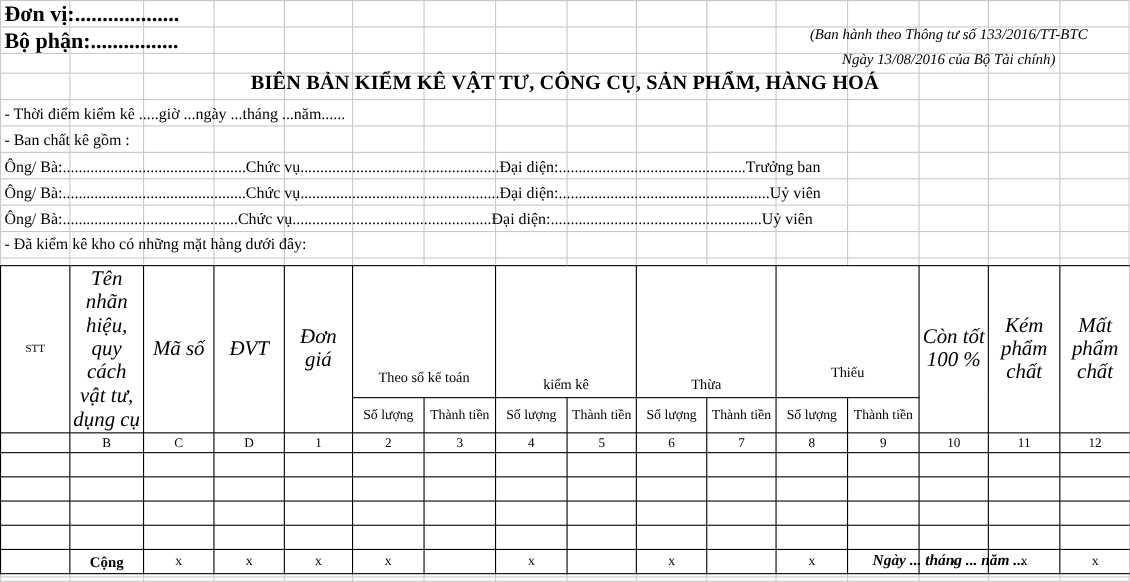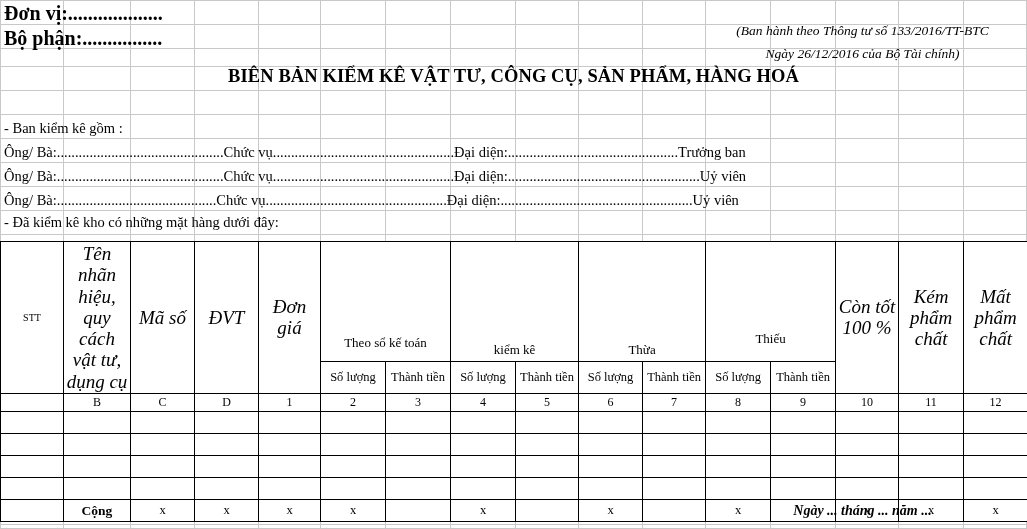--- a/index.html
+++ b/index.html
@@ -202,25 +202,26 @@
     <div class="gl-h" style="top: 524px;"></div>
     <div class="gl-h" style="top: 528px;"></div>
   </div>
 
 <div id="content-layer">
 
   <div class="abs hdr-unit">Đơn vị:...................</div>
   <div class="abs hdr-dept">Bộ phận:................</div>
 
   <div class="abs hdr-decree">(Ban hành theo Thông tư số 133/2016/TT-BTC</div>
-  <div class="abs hdr-decree2">Ngày 26/12/2016 của Bộ Tài chính)</div>
+  <div class="abs hdr-decree2">Ngày 13/08/2016 của Bộ Tài chính)</div>
 
   <div class="abs doc-title">BIÊN BẢN KIỂM KÊ VẬT TƯ, CÔNG CỤ, SẢN PHẨM, HÀNG HOÁ</div>
 
-  <div class="abs line line-board">- Ban kiểm kê gồm :</div>
+  <div class="abs line line-time">- Thời điểm kiểm kê .....giờ ...ngày ...tháng ...năm......</div>
+  <div class="abs line line-board">- Ban chất kê gồm :</div>
 
   <div class="memrow line-mem1">
     <span>Ông/ Bà:</span>
     <span class="dots-a">..............................................</span>
     <span>Chức vụ</span>
     <span class="dots-a">..................................................</span>
     <span>Đại diện:</span>
     <span class="dots-a">...............................................</span>
     <span>Trưởng ban</span>
   </div>

